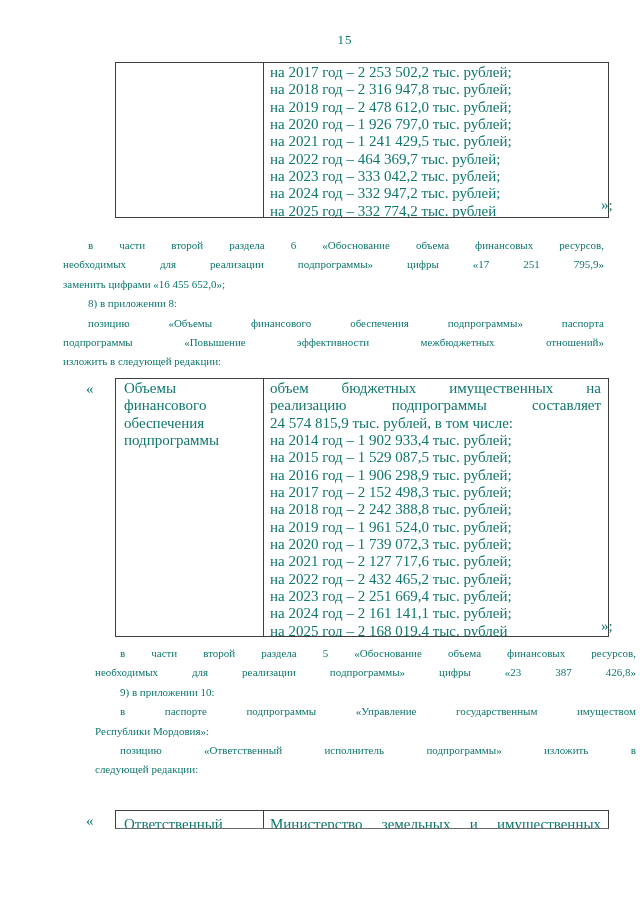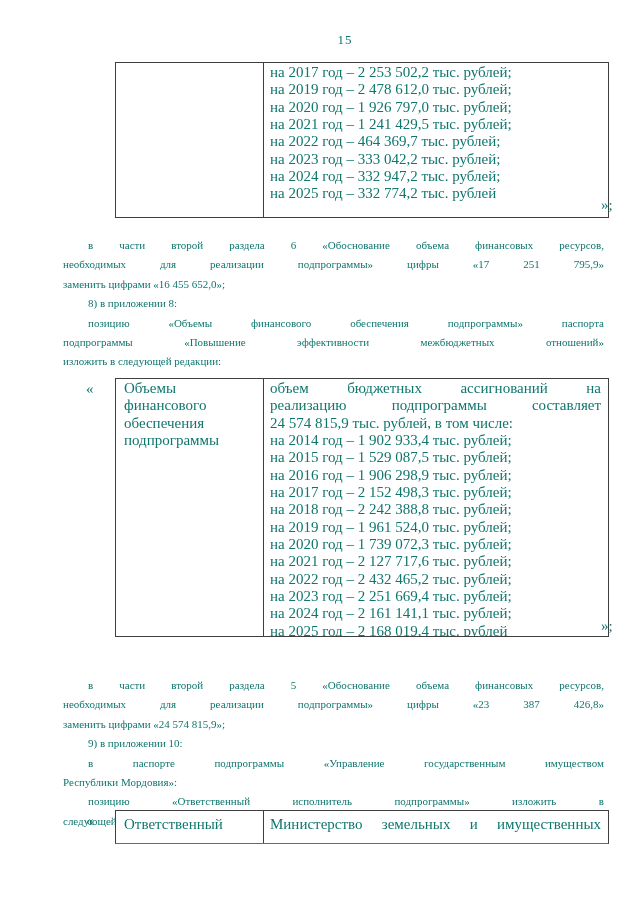--- a/index.html
+++ b/index.html
@@ -13,55 +13,56 @@
     position:absolute;top:32px;left:0;width:690px;text-align:center;
     font-size:13px;letter-spacing:1px;
   }
   .doc-table{
     position:absolute;left:115px;width:494px;
     border:1px solid #3f3f3f;display:flex;box-sizing:border-box;
     background:#fff;
   }
   .t1{top:62px;height:156px;}
   .t2{top:378px;height:259px;justify-content:space-between;}
-  .t3{top:810px;height:34px;border-bottom:1px solid #6a6a6a;}
+  .t3{top:810px;height:19px;border-bottom:1px solid #6a6a6a;}
   .cell{font-size:15px;line-height:17.35px;box-sizing:border-box;overflow:hidden;}
   .cell.left{
     width:148px;border-right:1px solid #3f3f3f;
     padding:1px 6px 0 8px;
   }
   .cell.right{flex:1;padding:1px 7px 0 6px;}
   .t3 .cell{line-height:19px;padding-top:4px;}
   .t3 .cell.right{text-align:justify;text-align-last:justify;}
   .para{
     position:absolute;left:63px;width:541px;
     font-size:11px;line-height:19.4px;
   }
   .p1{top:236px;}
-  .p2{top:676px;}
+  .p2{top:644px;margin-left:32px;}
   .tline{min-height:1em;}
   .tline.first{text-indent:25px;}
   .tline.just{text-align:justify;text-align-last:justify;}
   .mark{position:absolute;font-size:15px;line-height:15px;}
   .m1{left:601px;top:198px;}
   .m2o{left:86px;top:382px;}
   .m2c{left:601px;top:619px;}
   .m3o{left:86px;top:814px;}
 </style>
 </head>
 <body>
 
 <div class="page">
 
   <div class="page-number">15</div>
 
   <div class="doc-table t1">
     <div class="cell left"></div>
     <div class="cell right" id="t1-lines">
         <div class="tline">на 2017 год – 2 253 502,2 тыс. рублей;</div>
+        <div class="tline">на 2018 год – 2 316 947,8 тыс. рублей;</div>
         <div class="tline">на 2019 год – 2 478 612,0 тыс. рублей;</div>
         <div class="tline">на 2020 год – 1 926 797,0 тыс. рублей;</div>
         <div class="tline">на 2021 год – 1 241 429,5 тыс. рублей;</div>
         <div class="tline">на 2022 год – 464 369,7 тыс. рублей;</div>
         <div class="tline">на 2023 год – 333 042,2 тыс. рублей;</div>
         <div class="tline">на 2024 год – 332 947,2 тыс. рублей;</div>
         <div class="tline">на 2025 год – 332 774,2 тыс. рублей</div>
       </div>
   </div>
   <div class="mark m1">»;</div>
@@ -73,21 +74,21 @@
       <div class="tline first">8) в приложении 8:</div>
       <div class="tline first just">позицию «Объемы финансового обеспечения подпрограммы» паспорта</div>
       <div class="tline just">подпрограммы «Повышение эффективности межбюджетных отношений»</div>
       <div class="tline">изложить в следующей редакции:</div>
     </div>
 
   <div class="mark m2o">«</div>
   <div class="doc-table t2">
     <div class="cell left">Объемы финансового обеспечения подпрограммы</div>
     <div class="cell right" id="t2-lines">
-        <div class="tline just">объем бюджетных ассигнований на</div>
+        <div class="tline just">объем бюджетных имущественных на</div>
         <div class="tline just">реализацию подпрограммы составляет</div>
         <div class="tline">24 574 815,9 тыс. рублей, в том числе:</div>
         <div class="tline">на 2014 год – 1 902 933,4 тыс. рублей;</div>
         <div class="tline">на 2015 год – 1 529 087,5 тыс. рублей;</div>
         <div class="tline">на 2016 год – 1 906 298,9 тыс. рублей;</div>
         <div class="tline">на 2017 год – 2 152 498,3 тыс. рублей;</div>
         <div class="tline">на 2018 год – 2 242 388,8 тыс. рублей;</div>
         <div class="tline">на 2019 год – 1 961 524,0 тыс. рублей;</div>
         <div class="tline">на 2020 год – 1 739 072,3 тыс. рублей;</div>
         <div class="tline">на 2021 год – 2 127 717,6 тыс. рублей;</div>
@@ -95,21 +96,20 @@
         <div class="tline">на 2023 год – 2 251 669,4 тыс. рублей;</div>
         <div class="tline">на 2024 год – 2 161 141,1 тыс. рублей;</div>
         <div class="tline">на 2025 год – 2 168 019,4 тыс. рублей</div>
       </div>
   </div>
   <div class="mark m2c">»;</div>
 
   <div class="para p2" id="p2">
       <div class="tline first just">в части второй раздела 5 «Обоснование объема финансовых ресурсов,</div>
       <div class="tline just">необходимых для реализации подпрограммы» цифры «23&nbsp;387&nbsp;426,8»</div>
-      <div class="tline">заменить цифрами «24 574 815,9»;</div>
       <div class="tline first">9) в приложении 10:</div>
       <div class="tline first just">в паспорте подпрограммы «Управление государственным имуществом</div>
       <div class="tline">Республики Мордовия»:</div>
       <div class="tline first just">позицию «Ответственный исполнитель подпрограммы» изложить в</div>
       <div class="tline">следующей редакции:</div>
     </div>
 
   <div class="mark m3o">«</div>
   <div class="doc-table t3">
     <div class="cell left">Ответственный</div>

